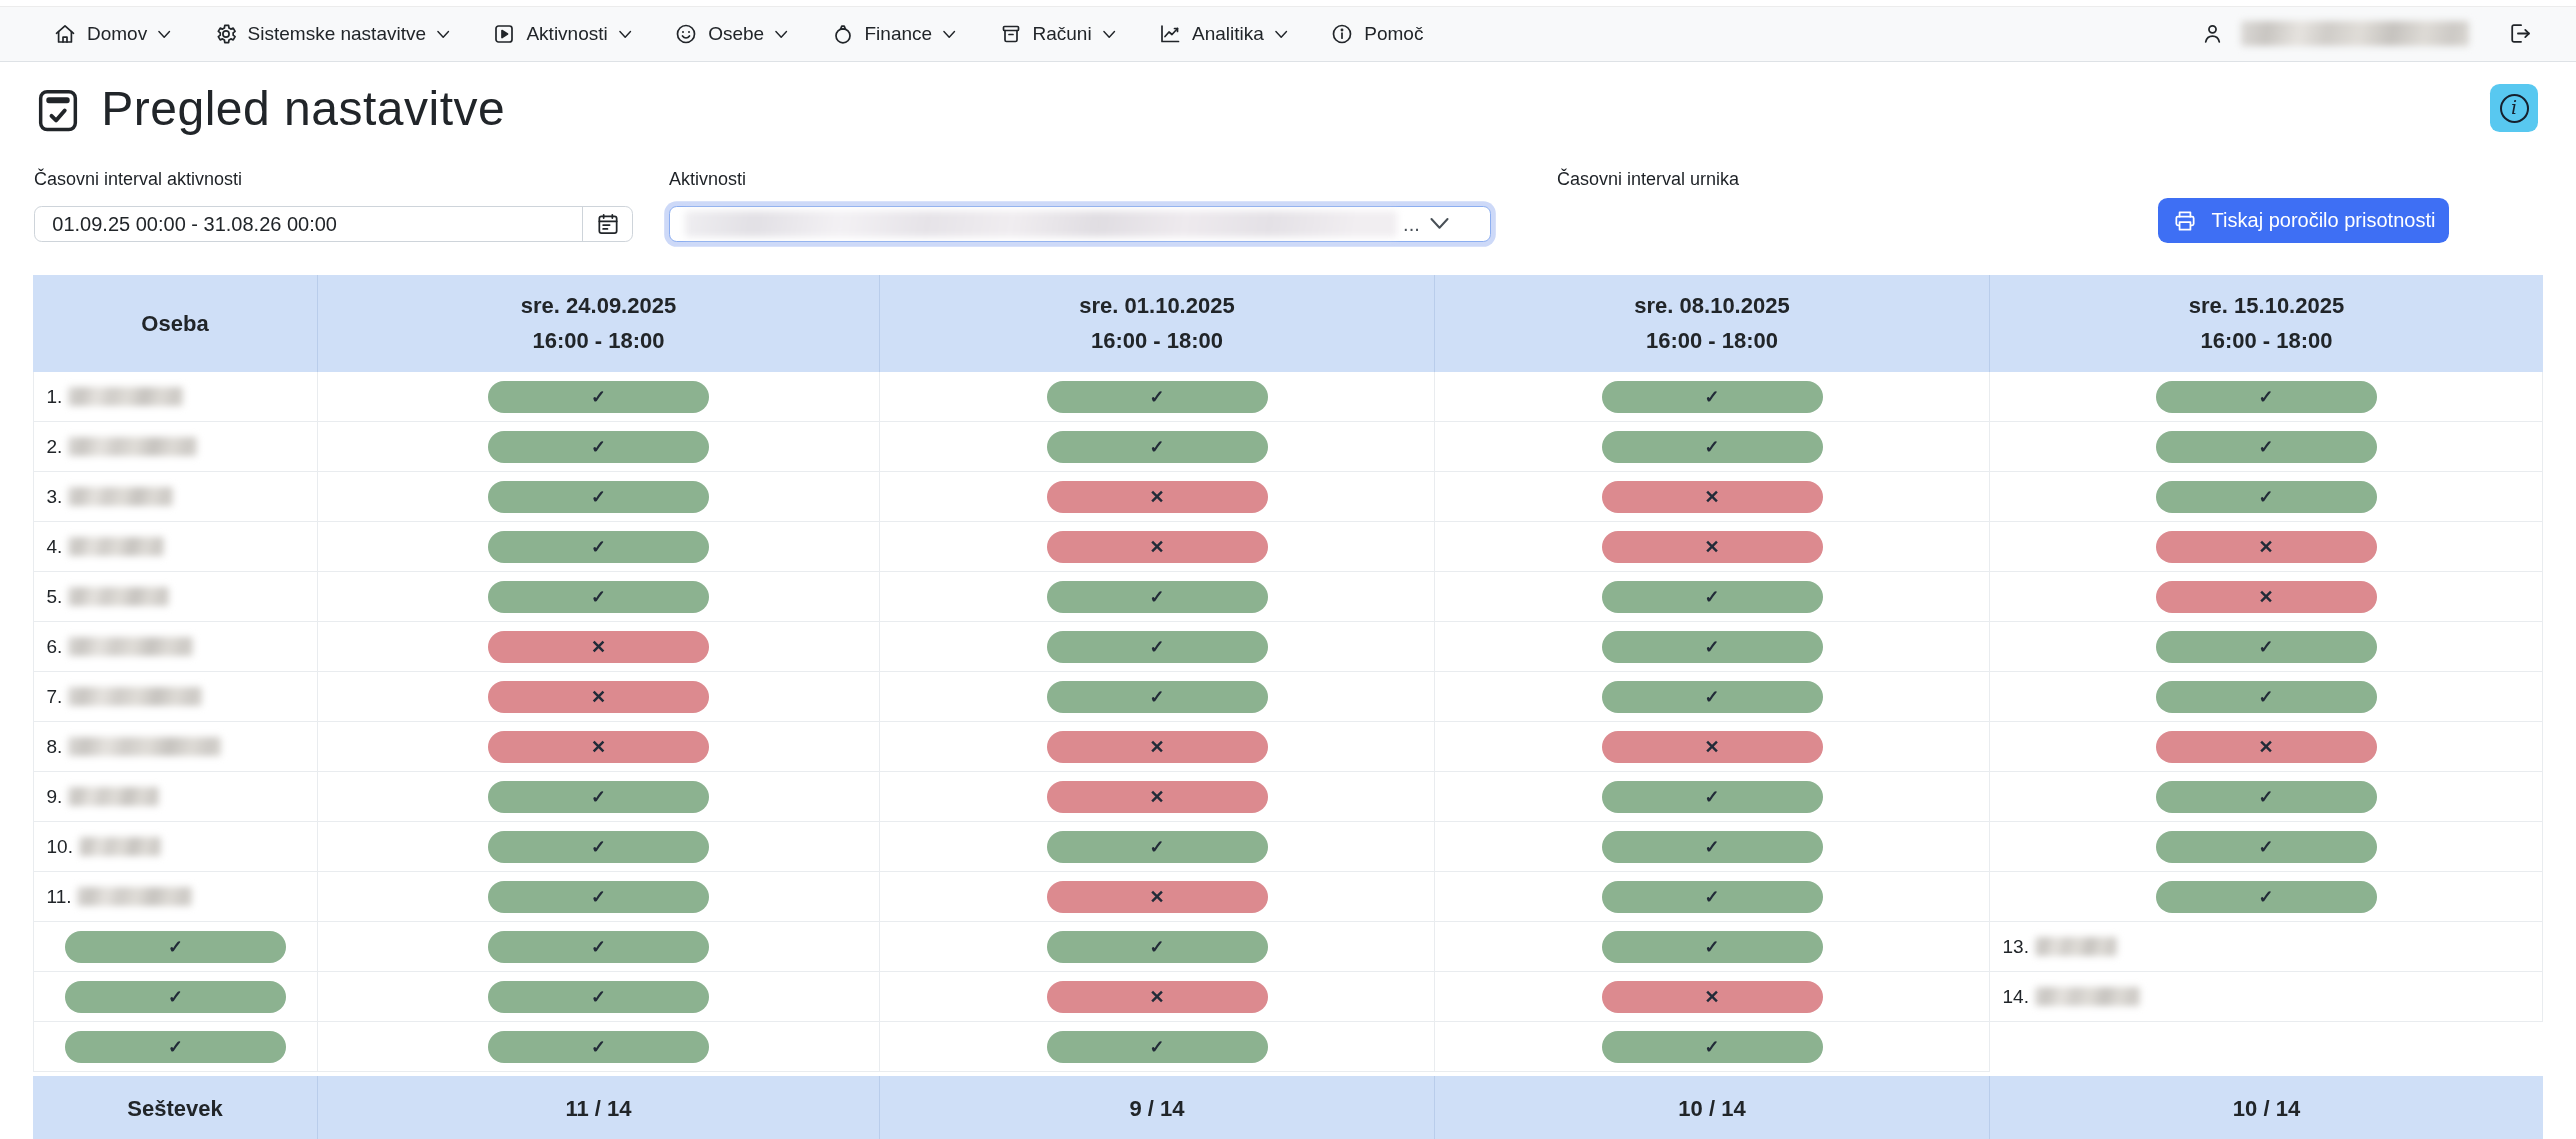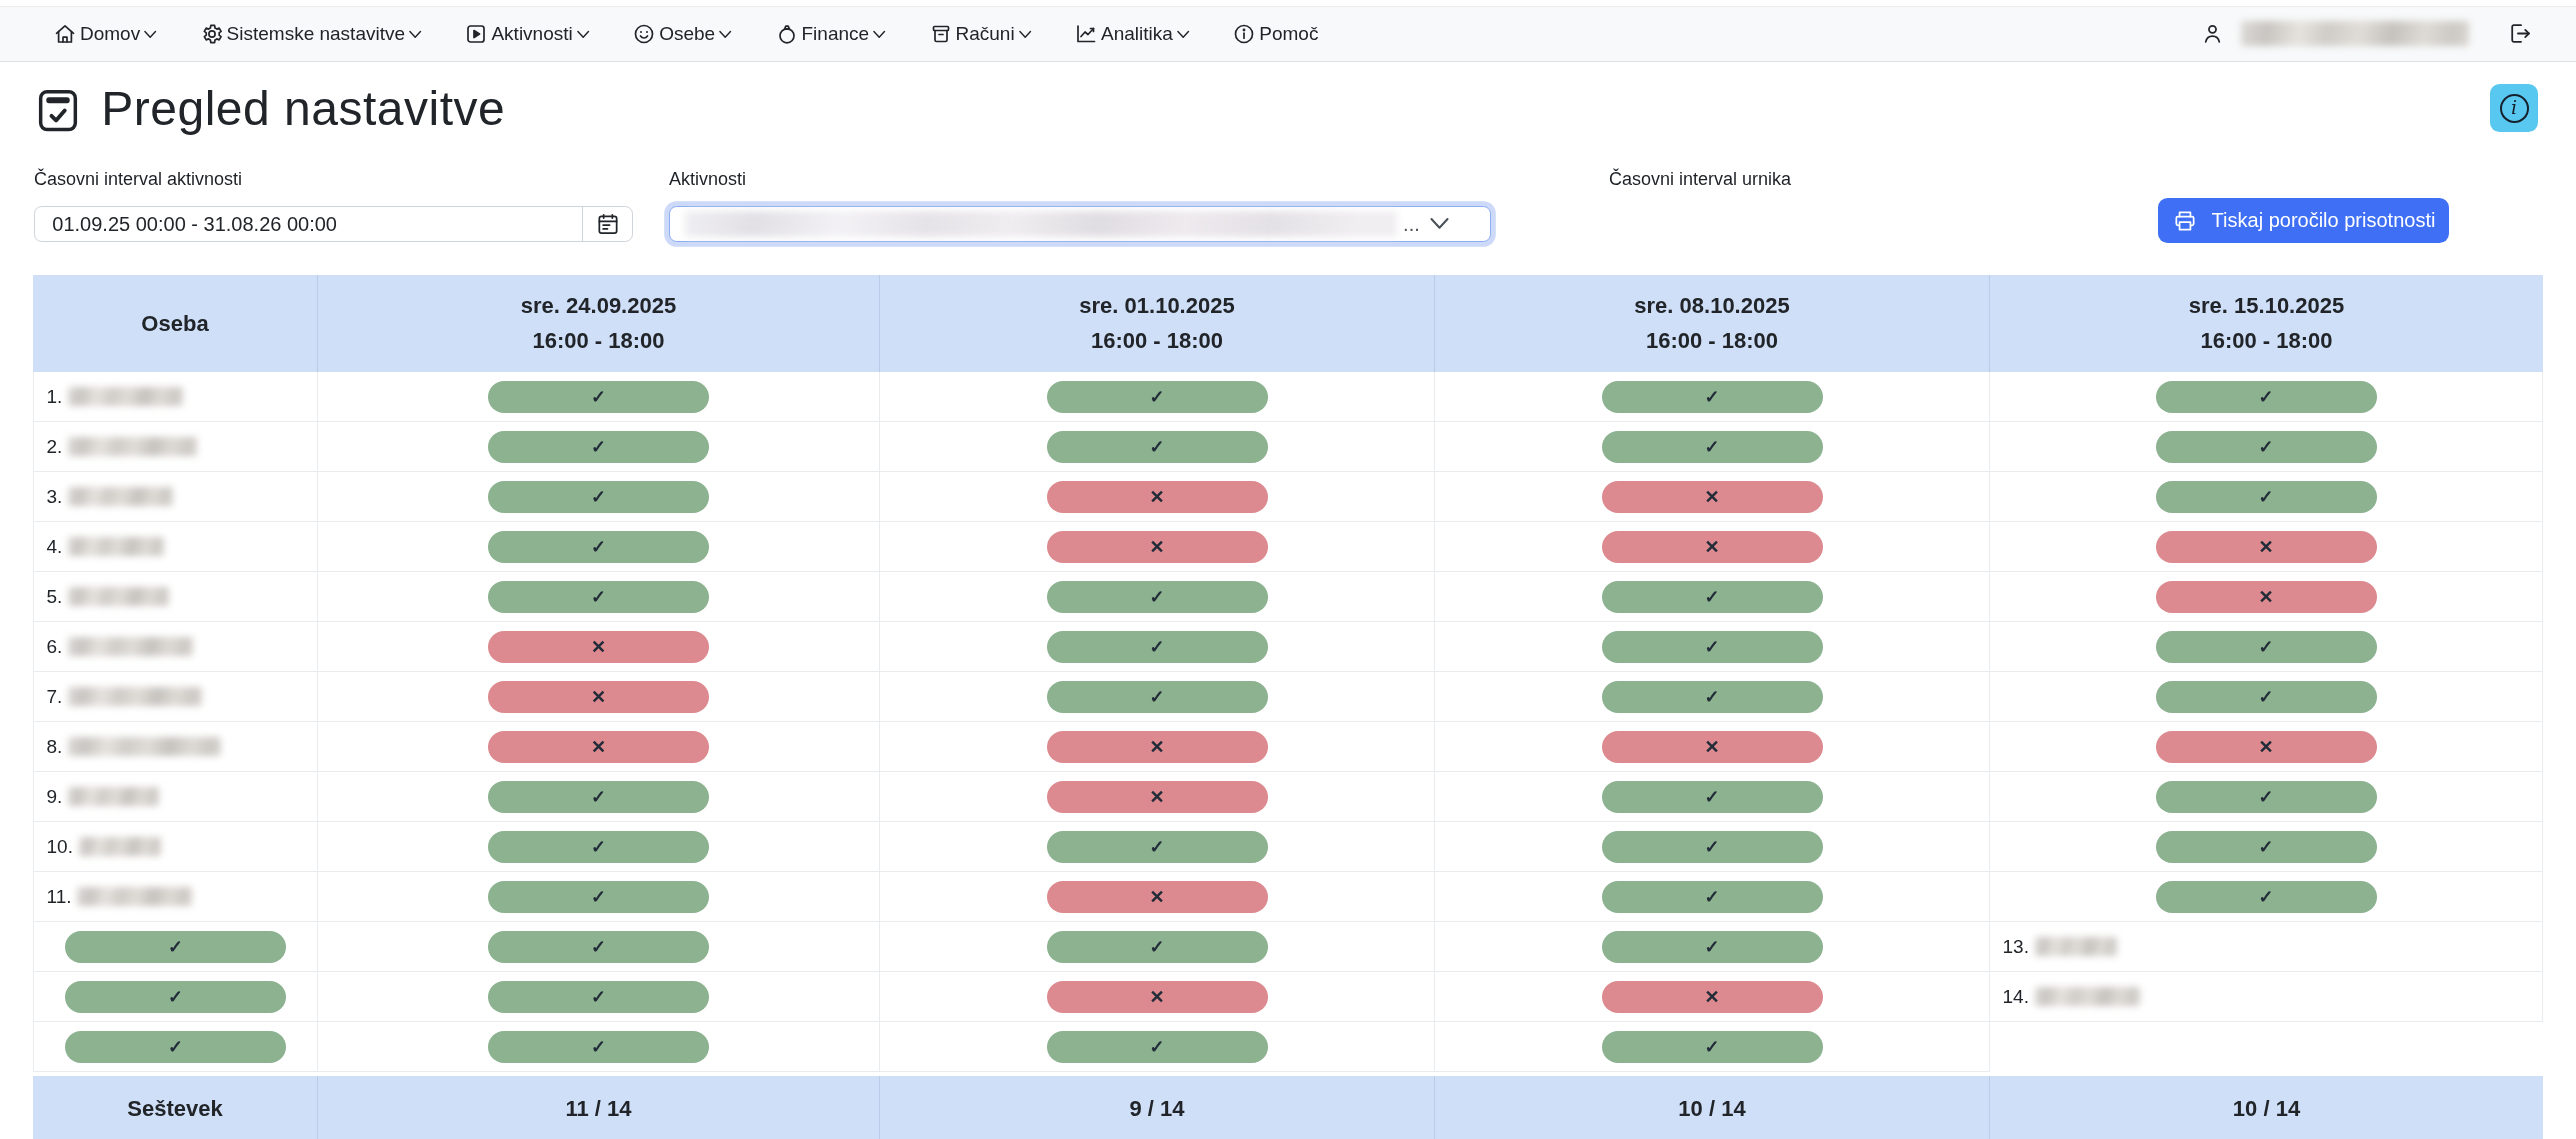--- a/index.html
+++ b/index.html
@@ -16,21 +16,21 @@
   }
   svg{display:block}
 
   
   .navbar{
     position:absolute;top:5.8px;left:0;right:0;height:56px;
     background:#f8f9fa;border-top:1px solid #ececec;border-bottom:1.9px solid #dee2e6;
     display:flex;align-items:center;padding:0 44px 0 53px;
   }
   .nav-items{display:flex;align-items:center;gap:42px}
-  .nav-item{display:flex;align-items:center;gap:3px;font-size:19px;cursor:pointer;white-space:nowrap}
+  .nav-item{display:flex;align-items:center;gap:10px;font-size:19px;cursor:pointer;white-space:nowrap}
   .nav-icon svg{width:24px;height:24px}
   .chev svg{width:14.4px;height:9.6px;margin-top:1.9px}
   .nav-right{margin-left:auto;display:flex;align-items:center;gap:15.3px}
   .nav-right .icon svg{width:25px;height:25px}
   .logout{margin-left:23px;cursor:pointer}
 
   .blur-block{
     display:inline-block;height:21px;border-radius:1.9px;
     background:linear-gradient(100deg,#dcdad7 0%,#c8c5c1 12%,#e6e3df 26%,#cfccc8 38%,#e0ddd8 52%,#c5c2be 66%,#dedbd6 80%,#ccc9c5 92%,#dad7d2 100%);
     filter:blur(3.8px);
@@ -60,21 +60,21 @@
     display:flex;align-items:center;font-size:20px;cursor:text;
   }
   .fcontrol .ival{padding:0 17.3px;flex:1;white-space:nowrap}
   .cal-btn{
     width:50px;align-self:stretch;border-left:1px solid var(--input-border);
     display:flex;align-items:center;justify-content:center;cursor:pointer;
   }
   .cal-btn svg{width:26px;height:26px}
   .f-activity{left:0;width:599px}
   .f-activities{left:635px;width:822px}
-  .f-schedule{left:1575px;width:597px}
+  .f-schedule{left:1523px;width:597px}
   .select{
     border:1.4px solid #8caef0;box-shadow:0 0 0 4.8px #cdd9f8;cursor:pointer;
     padding:0 15.3px;display:flex;align-items:center;gap:9.6px;
   }
   .select-blur{width:712px;height:26px;background:linear-gradient(100deg,#efeef1 0%,#e2e0e5 10%,#f3f1f4 22%,#e6e3e8 34%,#f0edf0 46%,#e0dde2 58%,#eeeaee 70%,#e4e1e6 82%,#f1eef1 94%);filter:blur(3.8px);border-radius:1.9px}
   .ellipsis{font-size:20px;color:#495057;margin-left:-3.8px}
   .select-chev svg{width:21px;height:13.4px}
   .print-btn{
     position:absolute;left:2124px;top:29px;width:291px;height:45px;border:none;cursor:pointer;
     background:var(--accent);color:#fff;border-radius:9.6px;

